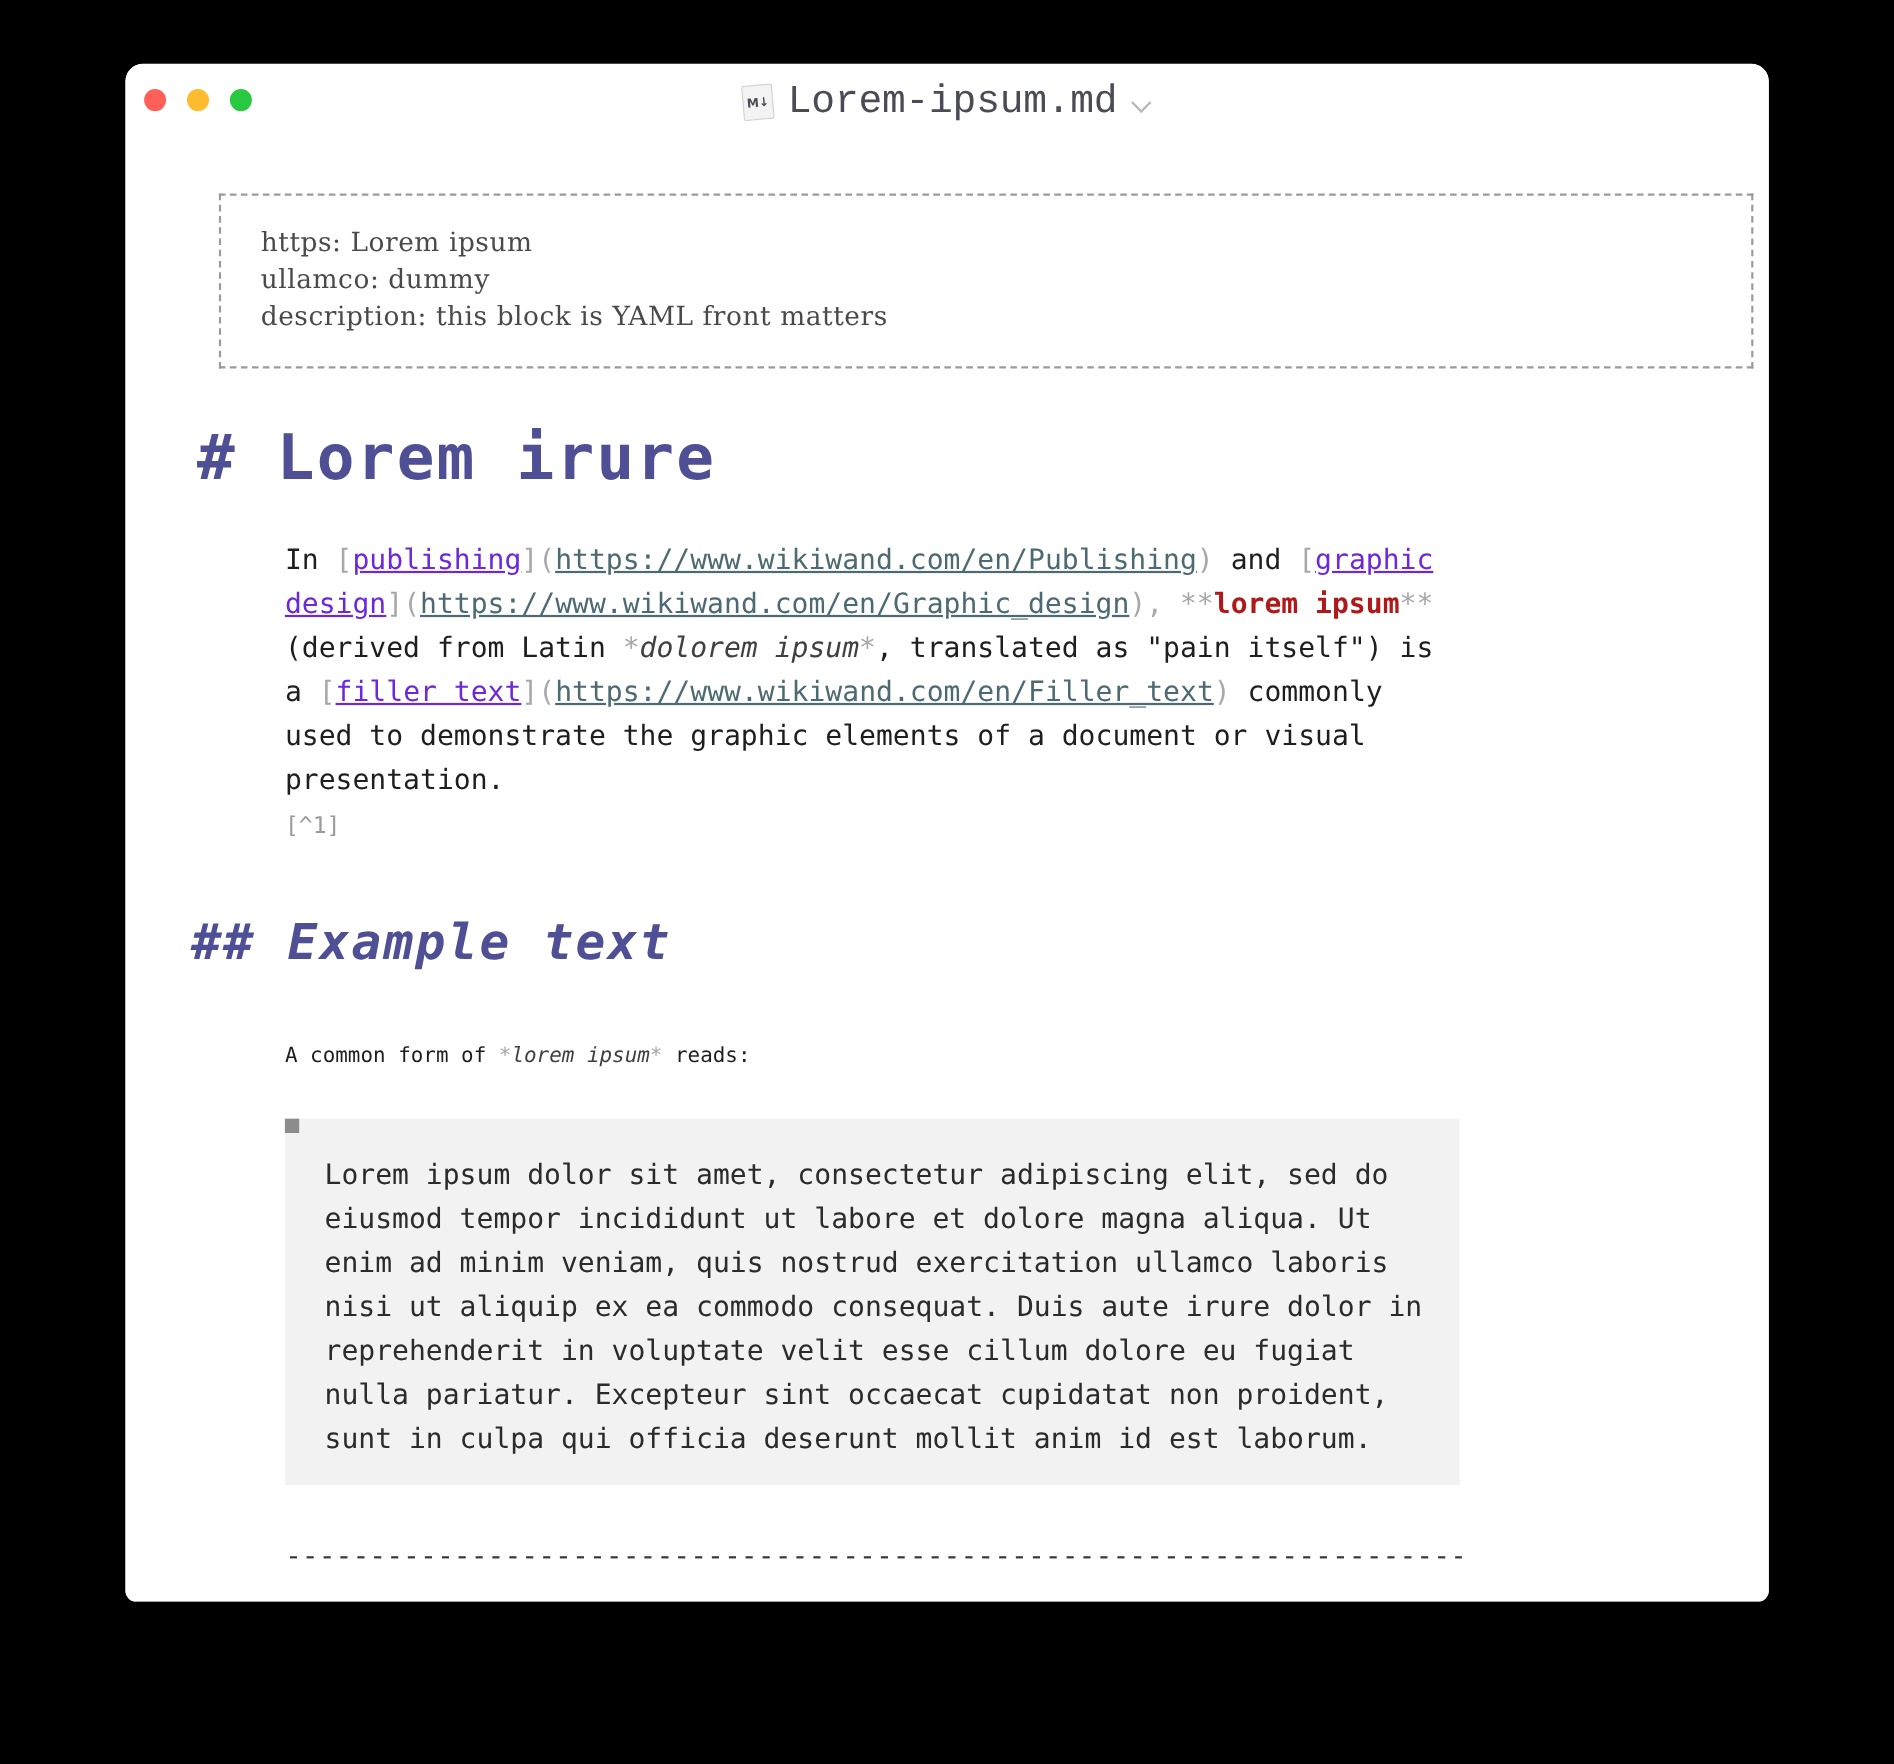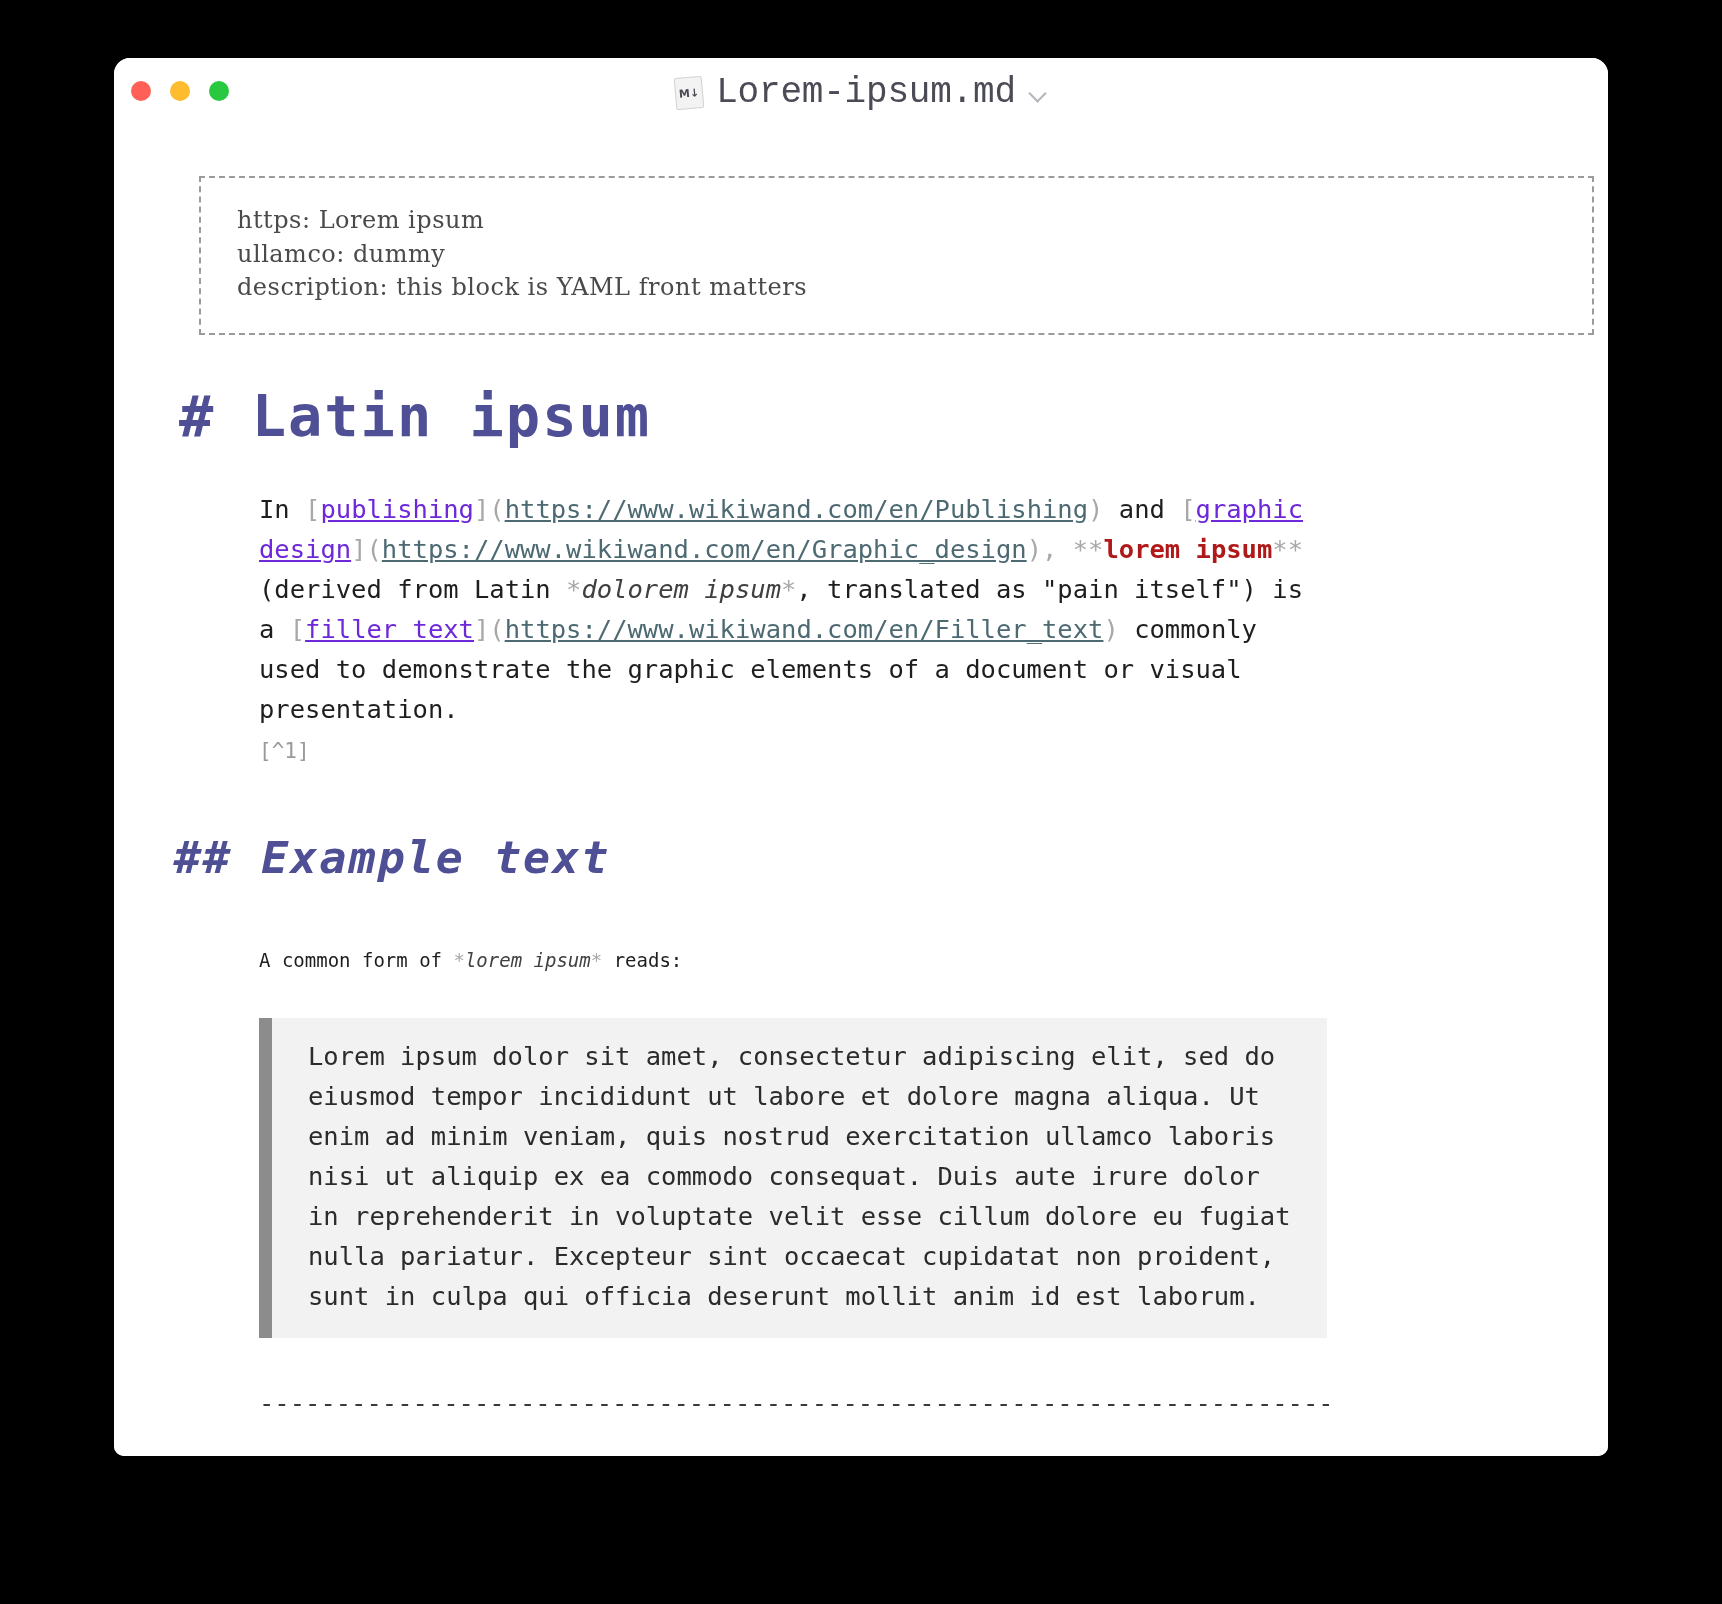--- a/index.html
+++ b/index.html
@@ -193,20 +193,21 @@
   .strong   { color: #b01919; font-weight: bold; }
   .em       { color: #404040; font-style: italic; }
   .footnote { color: #9a9a9a; font-size: 21px; }
 
   
   .blockquote {
     margin: 38px 0 0 85px;
     display: flex;
     max-width: 1068px;
     background: #f2f2f2;
+    flex-direction: column;
   }
   .bq-bar {
     width: 13px;
     background: #8c8c8c;
     flex: 0 0 13px;
   }
   .bq-body {
     padding: 18px 30px 22px 36px;
     font-family: "DejaVu Sans Mono", monospace;
     font-size: 25.5px;
@@ -250,21 +251,21 @@
     <div class="editor">
 
       <div class="frontmatter">
         <div class="fm-line">https: Lorem ipsum</div>
         <div class="fm-line">ullamco: dummy</div>
         <div class="fm-line">description: this block is YAML front matters</div>
       </div>
 
       <div class="doc">
 
-        <div class="h1"># Latin ipsum</div>
+        <div class="h1"># Lorem irure</div>
 
         <div class="para"><span>In </span><span class="punc">[</span><span class="linktext">publishing</span><span class="punc">](</span><span class="url">https://www.wikiwand.com/en/Publishing</span><span class="punc">) </span><span>and </span><span class="punc">[</span><span class="linktext">graphic design</span><span class="punc">](</span><span class="url">https://www.wikiwand.com/en/Graphic_design</span><span class="punc">), </span><span class="punc">**</span><span class="strong">lorem ipsum</span><span class="punc">**</span><span> (derived from Latin </span><span class="punc">*</span><span class="em">dolorem ipsum</span><span class="punc">*</span><span>, translated as "pain itself") is a </span><span class="punc">[</span><span class="linktext">filler text</span><span class="punc">](</span><span class="url">https://www.wikiwand.com/en/Filler_text</span><span class="punc">) </span><span>commonly used to demonstrate the graphic elements of a document or visual presentation.</span><br><span class="footnote">[^1]</span></div>
 
         <div class="h2">## Example text</div>
 
         <div class="para2"><span>A common form of </span><span class="punc">*</span><span class="em">lorem ipsum</span><span class="punc">*</span><span> reads:</span></div>
 
         <div class="blockquote">
           <div class="bq-bar"></div>
           <div class="bq-body">Lorem ipsum dolor sit amet, consectetur adipiscing elit, sed do eiusmod tempor incididunt ut labore et dolore magna aliqua. Ut enim ad minim veniam, quis nostrud exercitation ullamco laboris nisi ut aliquip ex ea commodo consequat. Duis aute irure dolor in reprehenderit in voluptate velit esse cillum dolore eu fugiat nulla pariatur. Excepteur sint occaecat cupidatat non proident, sunt in culpa qui officia deserunt mollit anim id est laborum.</div>

